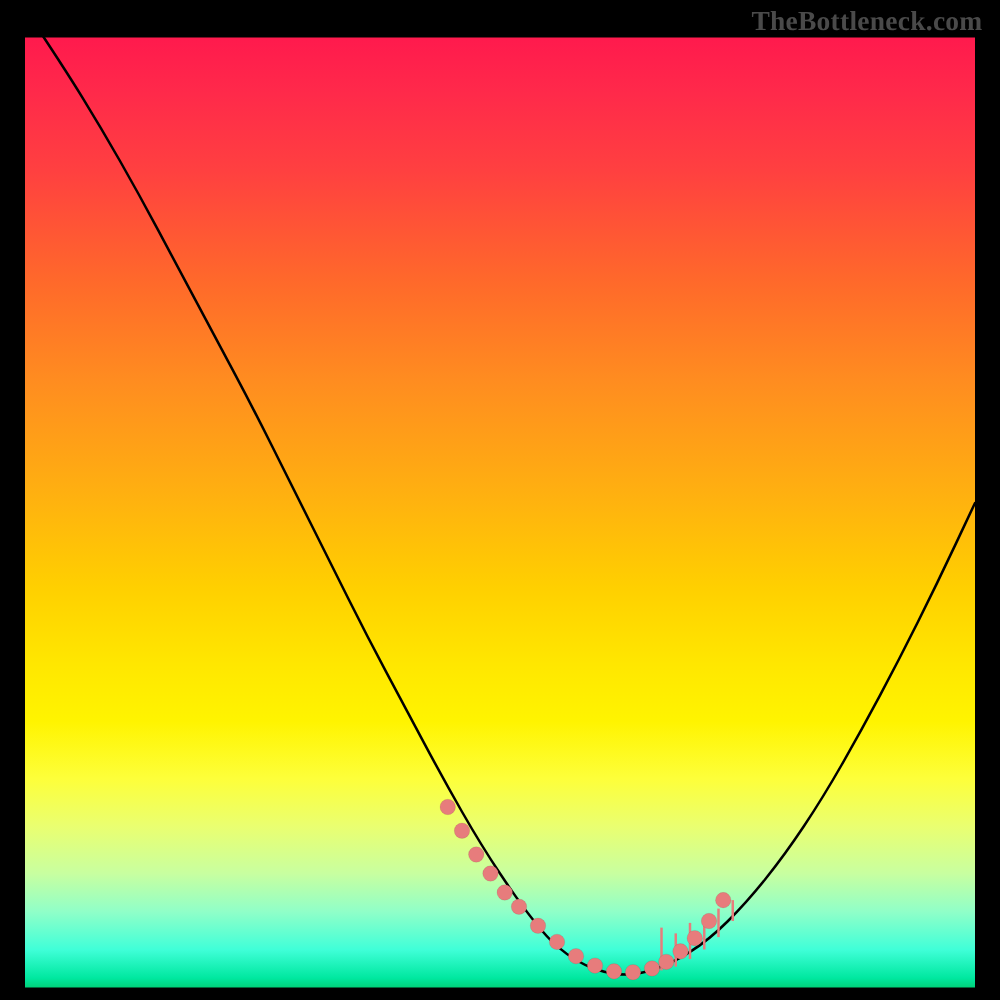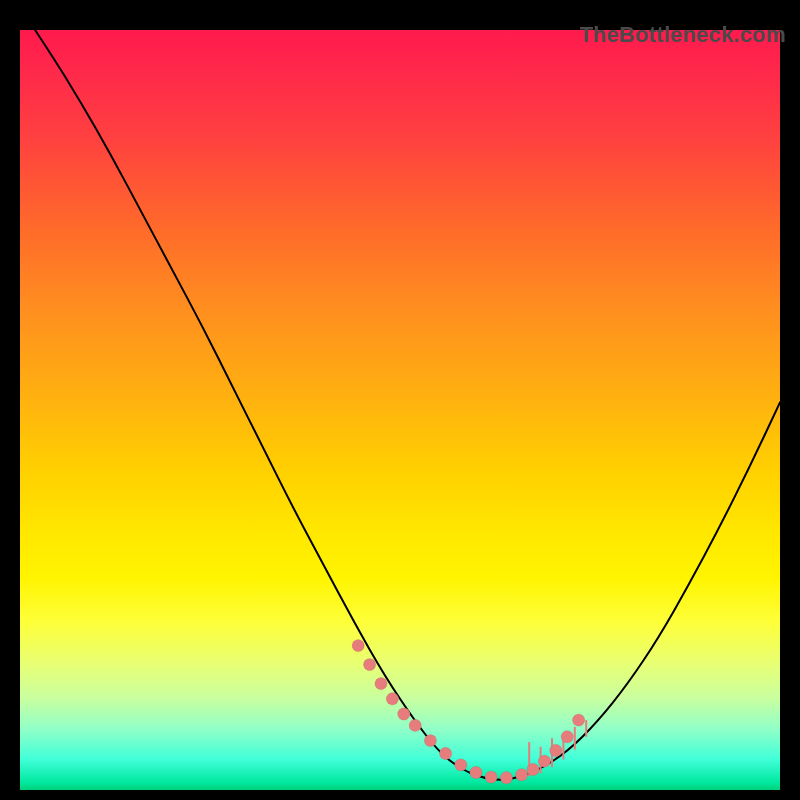--- a/index.html
+++ b/index.html
@@ -5,23 +5,23 @@
   * { margin: 0; padding: 0; box-sizing: border-box; }
   html, body { width: 800px; height: 800px; overflow: hidden; background: #000; }
   .container {
     width: 800px;
     height: 800px;
     background: #000;
     position: relative;
   }
   .watermark {
     position: absolute;
-    top: 22px;
+    top: 4px;
     right: 14px;
-    font-family: Liberation Sans, sans-serif;
+    font-family: Liberation Serif, serif;
     font-size: 22px;
     font-weight: bold;
     color: #4a4a4a;
     letter-spacing: 0.2px;
     z-index: 10;
     pointer-events: none;
   }
   .plot-outer {
     position: absolute;
     left: 20px;

